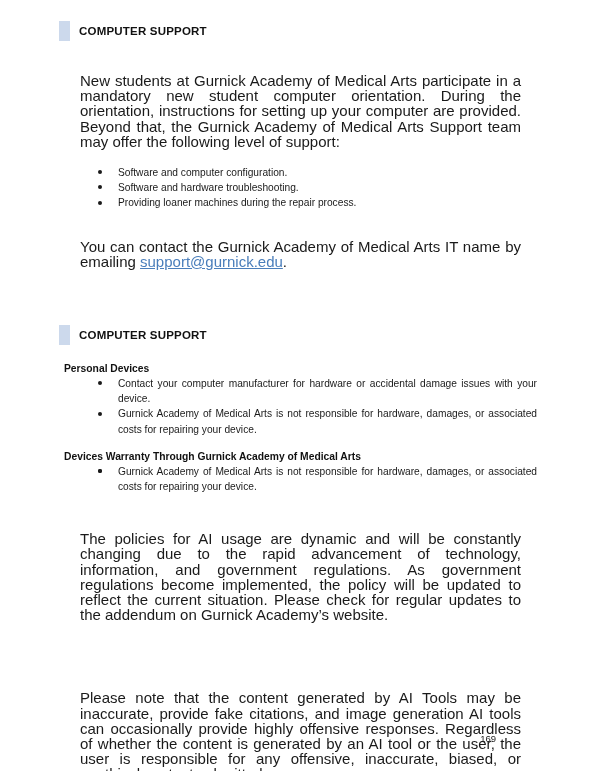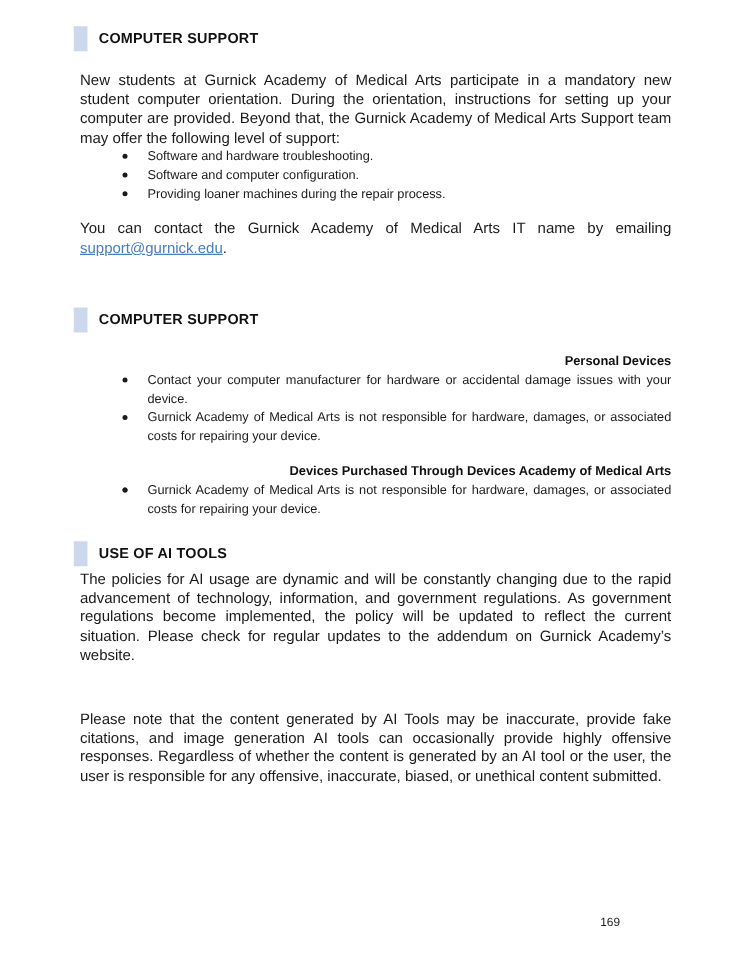--- a/index.html
+++ b/index.html
@@ -45,41 +45,40 @@
     font-size: 11.5px;
     font-weight: bold;
     letter-spacing: 0.2px;
     color: #111111;
     margin-left: 9px;
     white-space: nowrap;
   }
 
   
   p.body {
-    font-size: 12px;
+    font-size: 15px;
     line-height: 15.2px;
     text-align: justify;
-    margin: 0;
+    margin: 16px;
     color: #1a1a1a;
     hyphens: none;
   }
   .gap-12 { height: 12px; }
   .gap-3  { height: 3px; }
   .gap-16 { height: 16px; }
   .gap-18 { height: 18px; }
   .gap-21 { height: 21px; }
 
   
   .sub-heading {
     font-size: 10.3px;
     font-weight: bold;
     line-height: 15px;
     margin: 0;
     color: #111111;
-    text-align: right;
   }
 
   
   ul.bullets {
     list-style: none;
     margin: 0;
     padding: 0;
   }
   ul.bullets li {
     position: relative;
@@ -130,25 +129,25 @@
       <span class="heading-text">COMPUTER SUPPORT</span>
     </div>
 
     <div class="gap-16"></div>
 
     <p class="body">New students at Gurnick Academy of Medical Arts participate in a mandatory new student computer orientation. During the orientation, instructions for setting up your computer are provided. Beyond that, the Gurnick Academy of Medical Arts Support team may offer the following level of support:</p>
 
     <ul class="bullets">
       <li>
         <span class="dot"></span>
+        <span>Software and computer configuration.</span>
+      </li>
+      <li>
+        <span class="dot"></span>
         <span>Software and hardware troubleshooting.</span>
-      </li>
-      <li>
-        <span class="dot"></span>
-        <span>Software and computer configuration.</span>
       </li>
       <li>
         <span class="dot"></span>
         <span>Providing loaner machines during the repair process.</span>
       </li>
     </ul>
 
     <div class="gap-12"></div>
 
     <p class="body"><span>You can contact the Gurnick Academy of Medical Arts IT name by emailing </span><a class="maillink" href="#">support@gurnick.edu</a><span>.</span></p>
@@ -176,38 +175,34 @@
         <span>Contact your computer manufacturer for hardware or accidental damage issues with your device.</span>
       </li>
       <li>
         <span class="dot"></span>
         <span>Gurnick Academy of Medical Arts is not responsible for hardware, damages, or associated costs for repairing your device.</span>
       </li>
     </ul>
 
     <div class="gap-12"></div>
 
-    <p class="sub-heading">Devices Purchased Through Devices Academy of Medical Arts</p>
+    <p class="sub-heading">Devices Warranty Through Gurnick Academy of Medical Arts</p>
 
     <ul class="bullets">
       <li>
         <span class="dot"></span>
       </li>
       <li>
         <span class="dot"></span>
         <span>Gurnick Academy of Medical Arts is not responsible for hardware, damages, or associated costs for repairing your device.</span>
       </li>
     </ul>
 
     <div class="gap-18"></div>
 
-    <div class="section-heading">
-      <span class="accent-bar"></span>
-      <span class="heading-text">USE OF AI TOOLS</span>
-    </div>
 
     <div class="gap-3"></div>
 
     <p class="body">The policies for AI usage are dynamic and will be constantly changing due to the rapid advancement of technology, information, and government regulations. As government regulations become implemented, the policy will be updated to reflect the current situation. Please check for regular updates to the addendum on Gurnick Academy’s website.</p>
 
     <div class="gap-12"></div>
 
 
     <div class="gap-12"></div>
 

